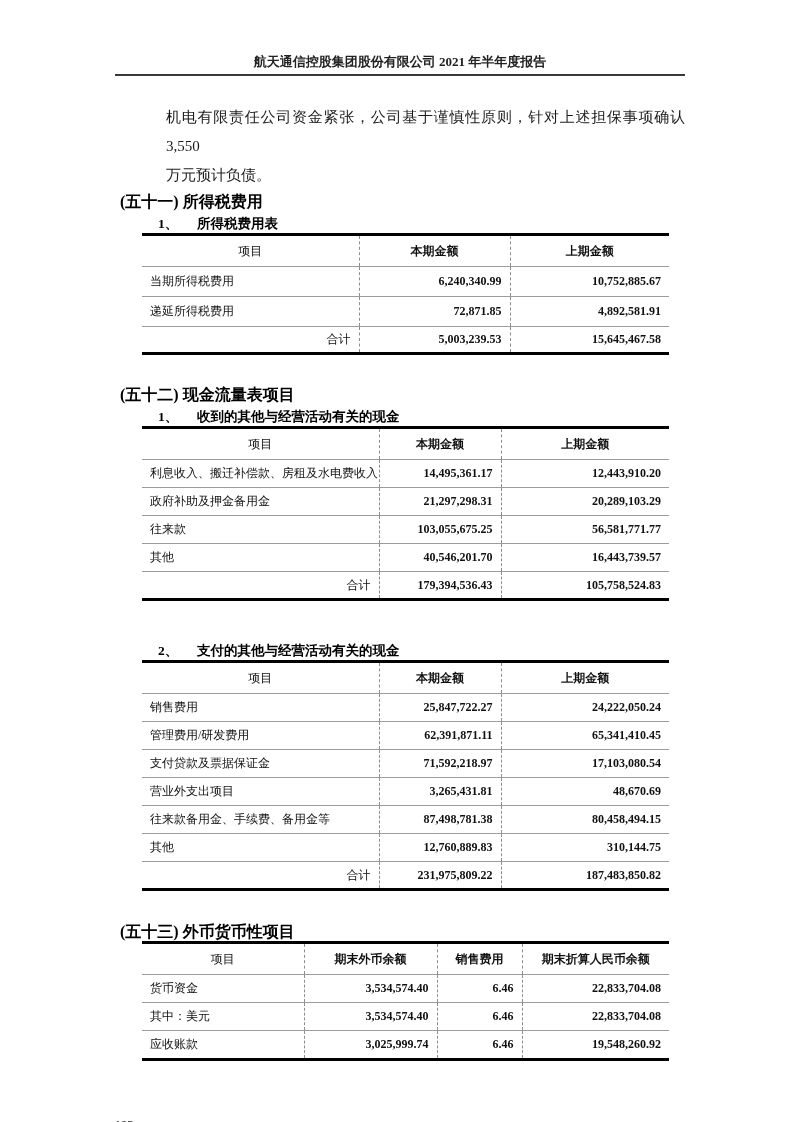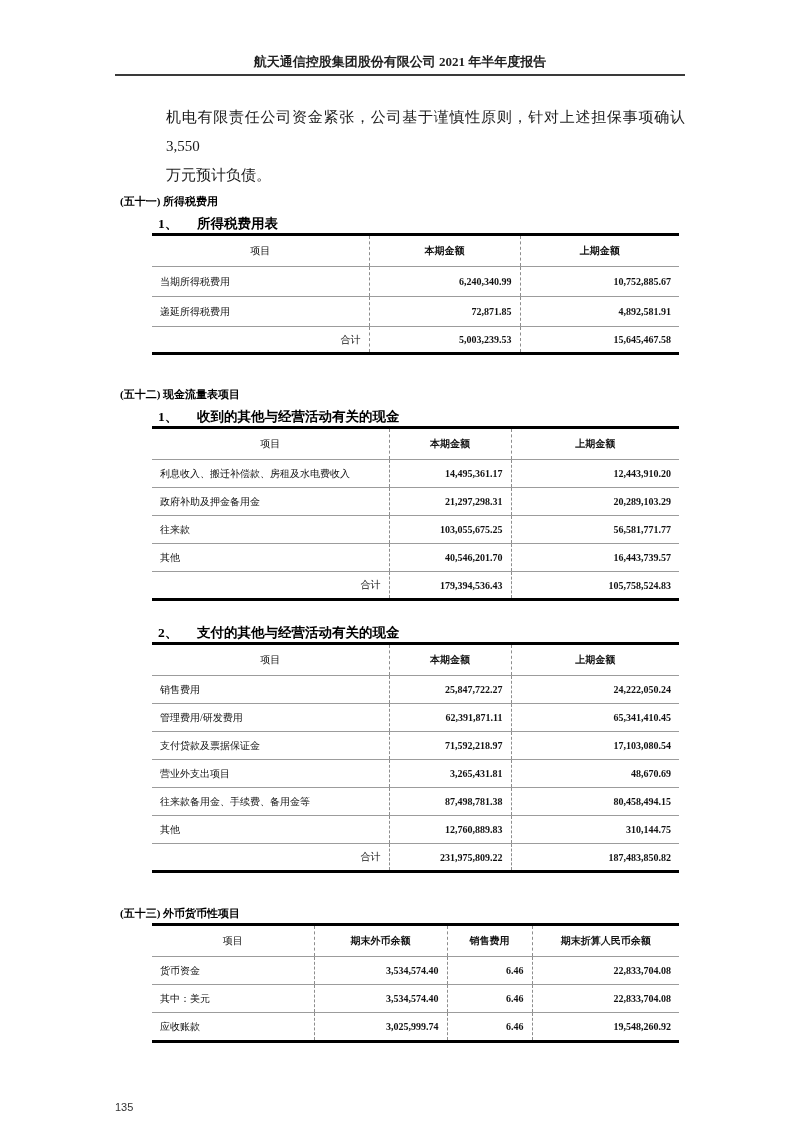--- a/index.html
+++ b/index.html
@@ -30,46 +30,46 @@
 
   
   .para { margin: 27px 0 0 43px; width: 527px; font-size: 15px; line-height: 29px; color: #1a1a1a; }
   .para-line { display: block; margin-left: 8px; }
   .para-line.justified { text-align: justify; text-align-last: justify; }
 
   
   .sec-heading {
     margin: 0 0 0 5px;
     font-weight: bold;
-    font-size: 11px;
+    font-size: 16px;
     line-height: 19px;
     color: #000;
   }
   .sec-heading.mt { margin-top: 30px; }
   .sec-heading.mt2 { margin-top: 31px; }
   .sec-heading.first { margin-top: 2px; }
   .sub-heading {
     margin: 3px 0 0 43px;
     font-weight: bold;
     font-size: 13.5px;
     line-height: 19px;
     color: #000;
   }
-  .sub-heading.mt { margin-top: 22px; }
+  .sub-heading.mt { margin-top: 40px; }
   .sub-num { display: inline-block; width: 39px; }
 
   
   table.fin {
     border-collapse: collapse;
     table-layout: fixed;
-    margin-left: 37px;
+    margin-left: 27px;
     width: 527px;
     border-top: 3px solid #000;
     border-bottom: 3px solid #000;
-    font-size: 10px;
+    font-size: 12px;
     color: #111;
   }
   table.fin td {
     border-bottom: 1px solid #9c9c9c;
     vertical-align: middle;
     padding: 0 8px;
     overflow: hidden;
     white-space: nowrap;
   }
   table.fin tr:last-child td { border-bottom: none; }

